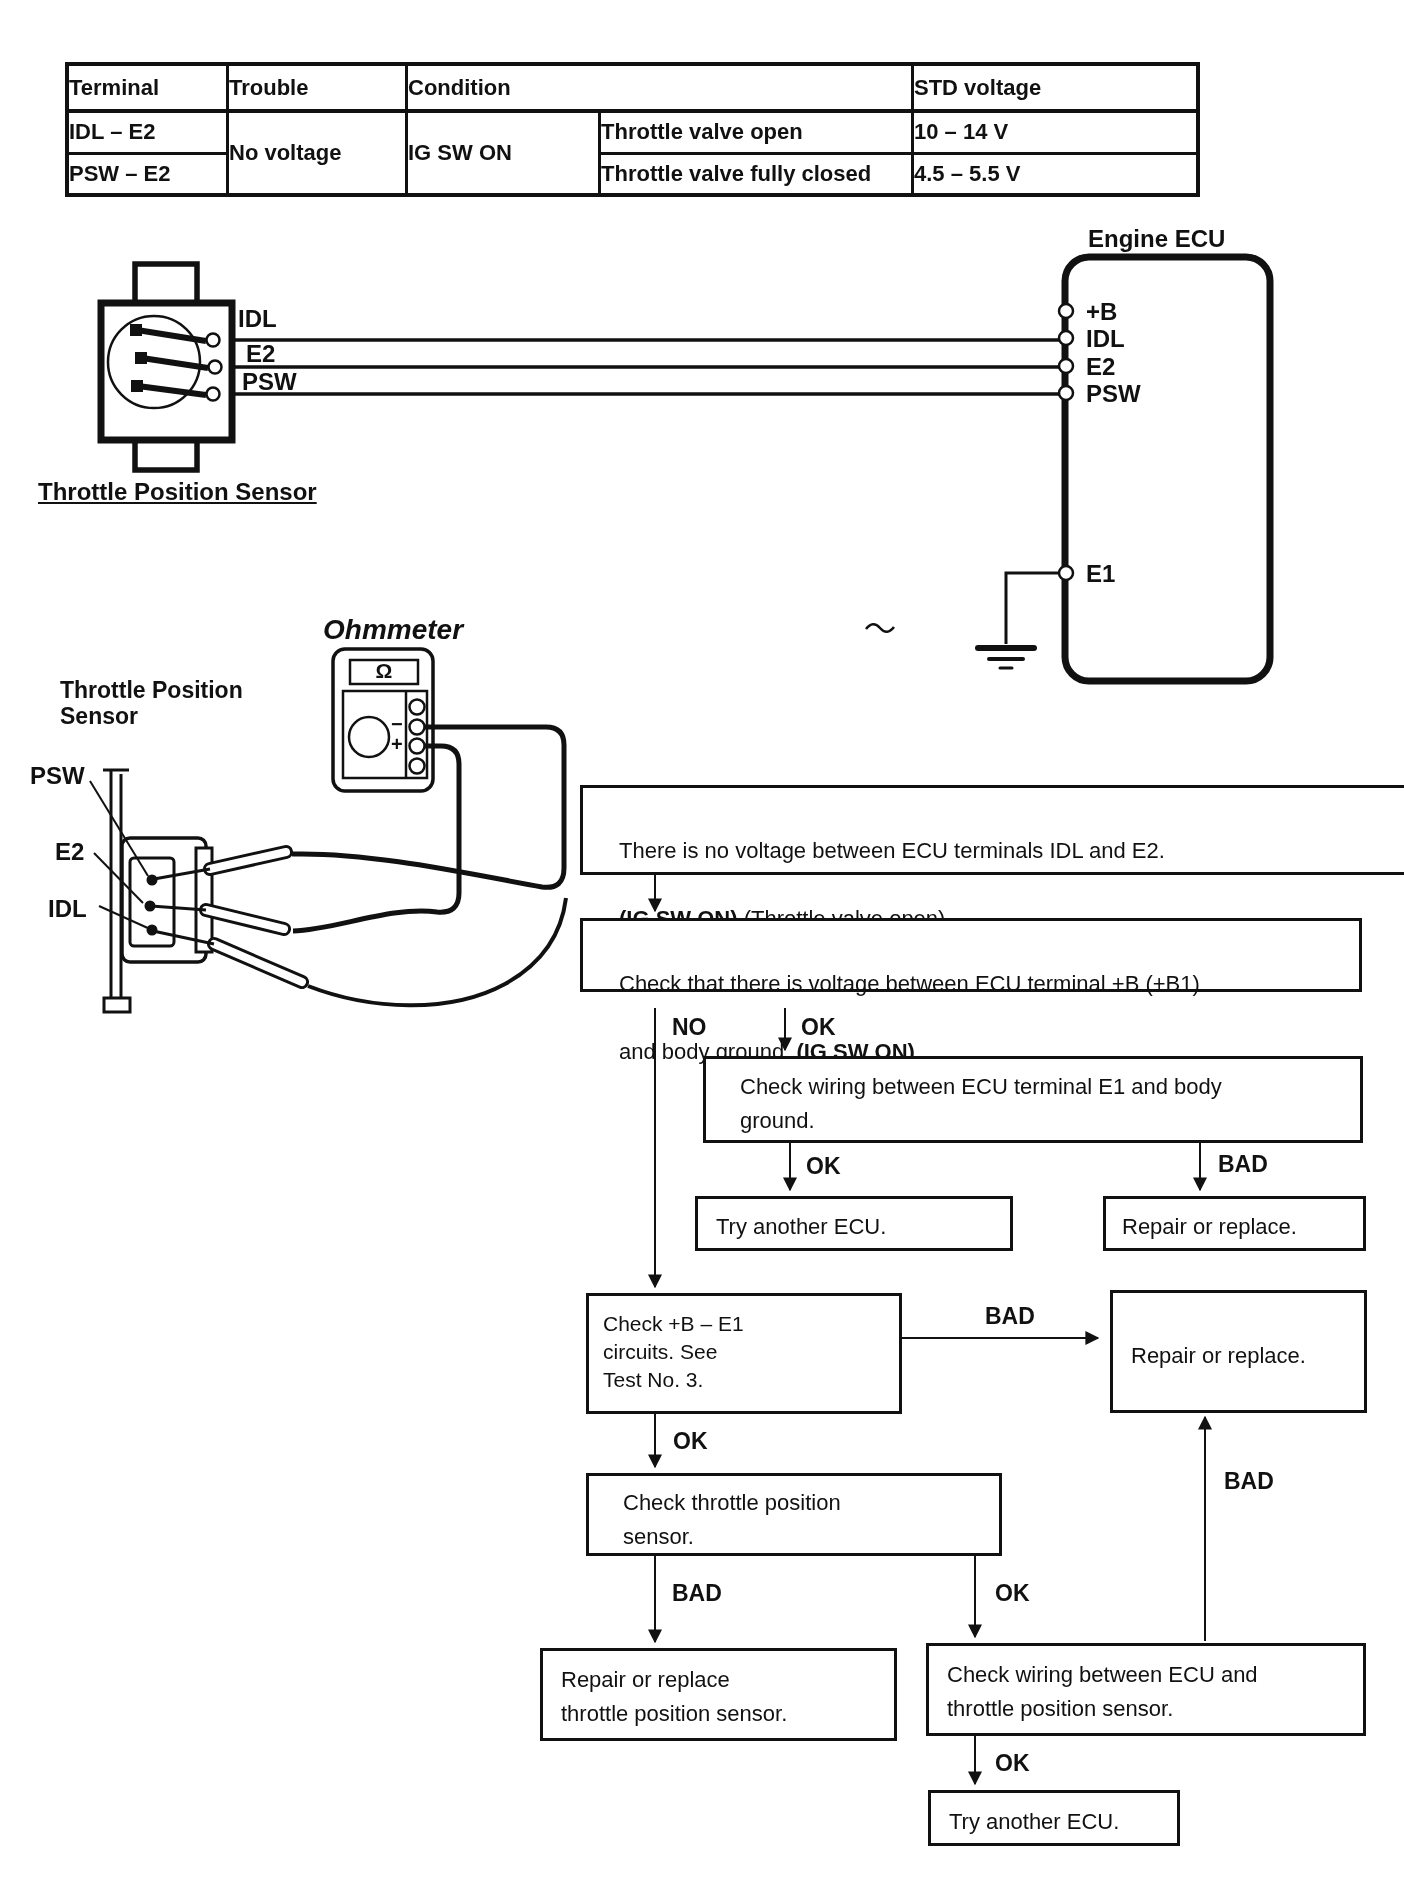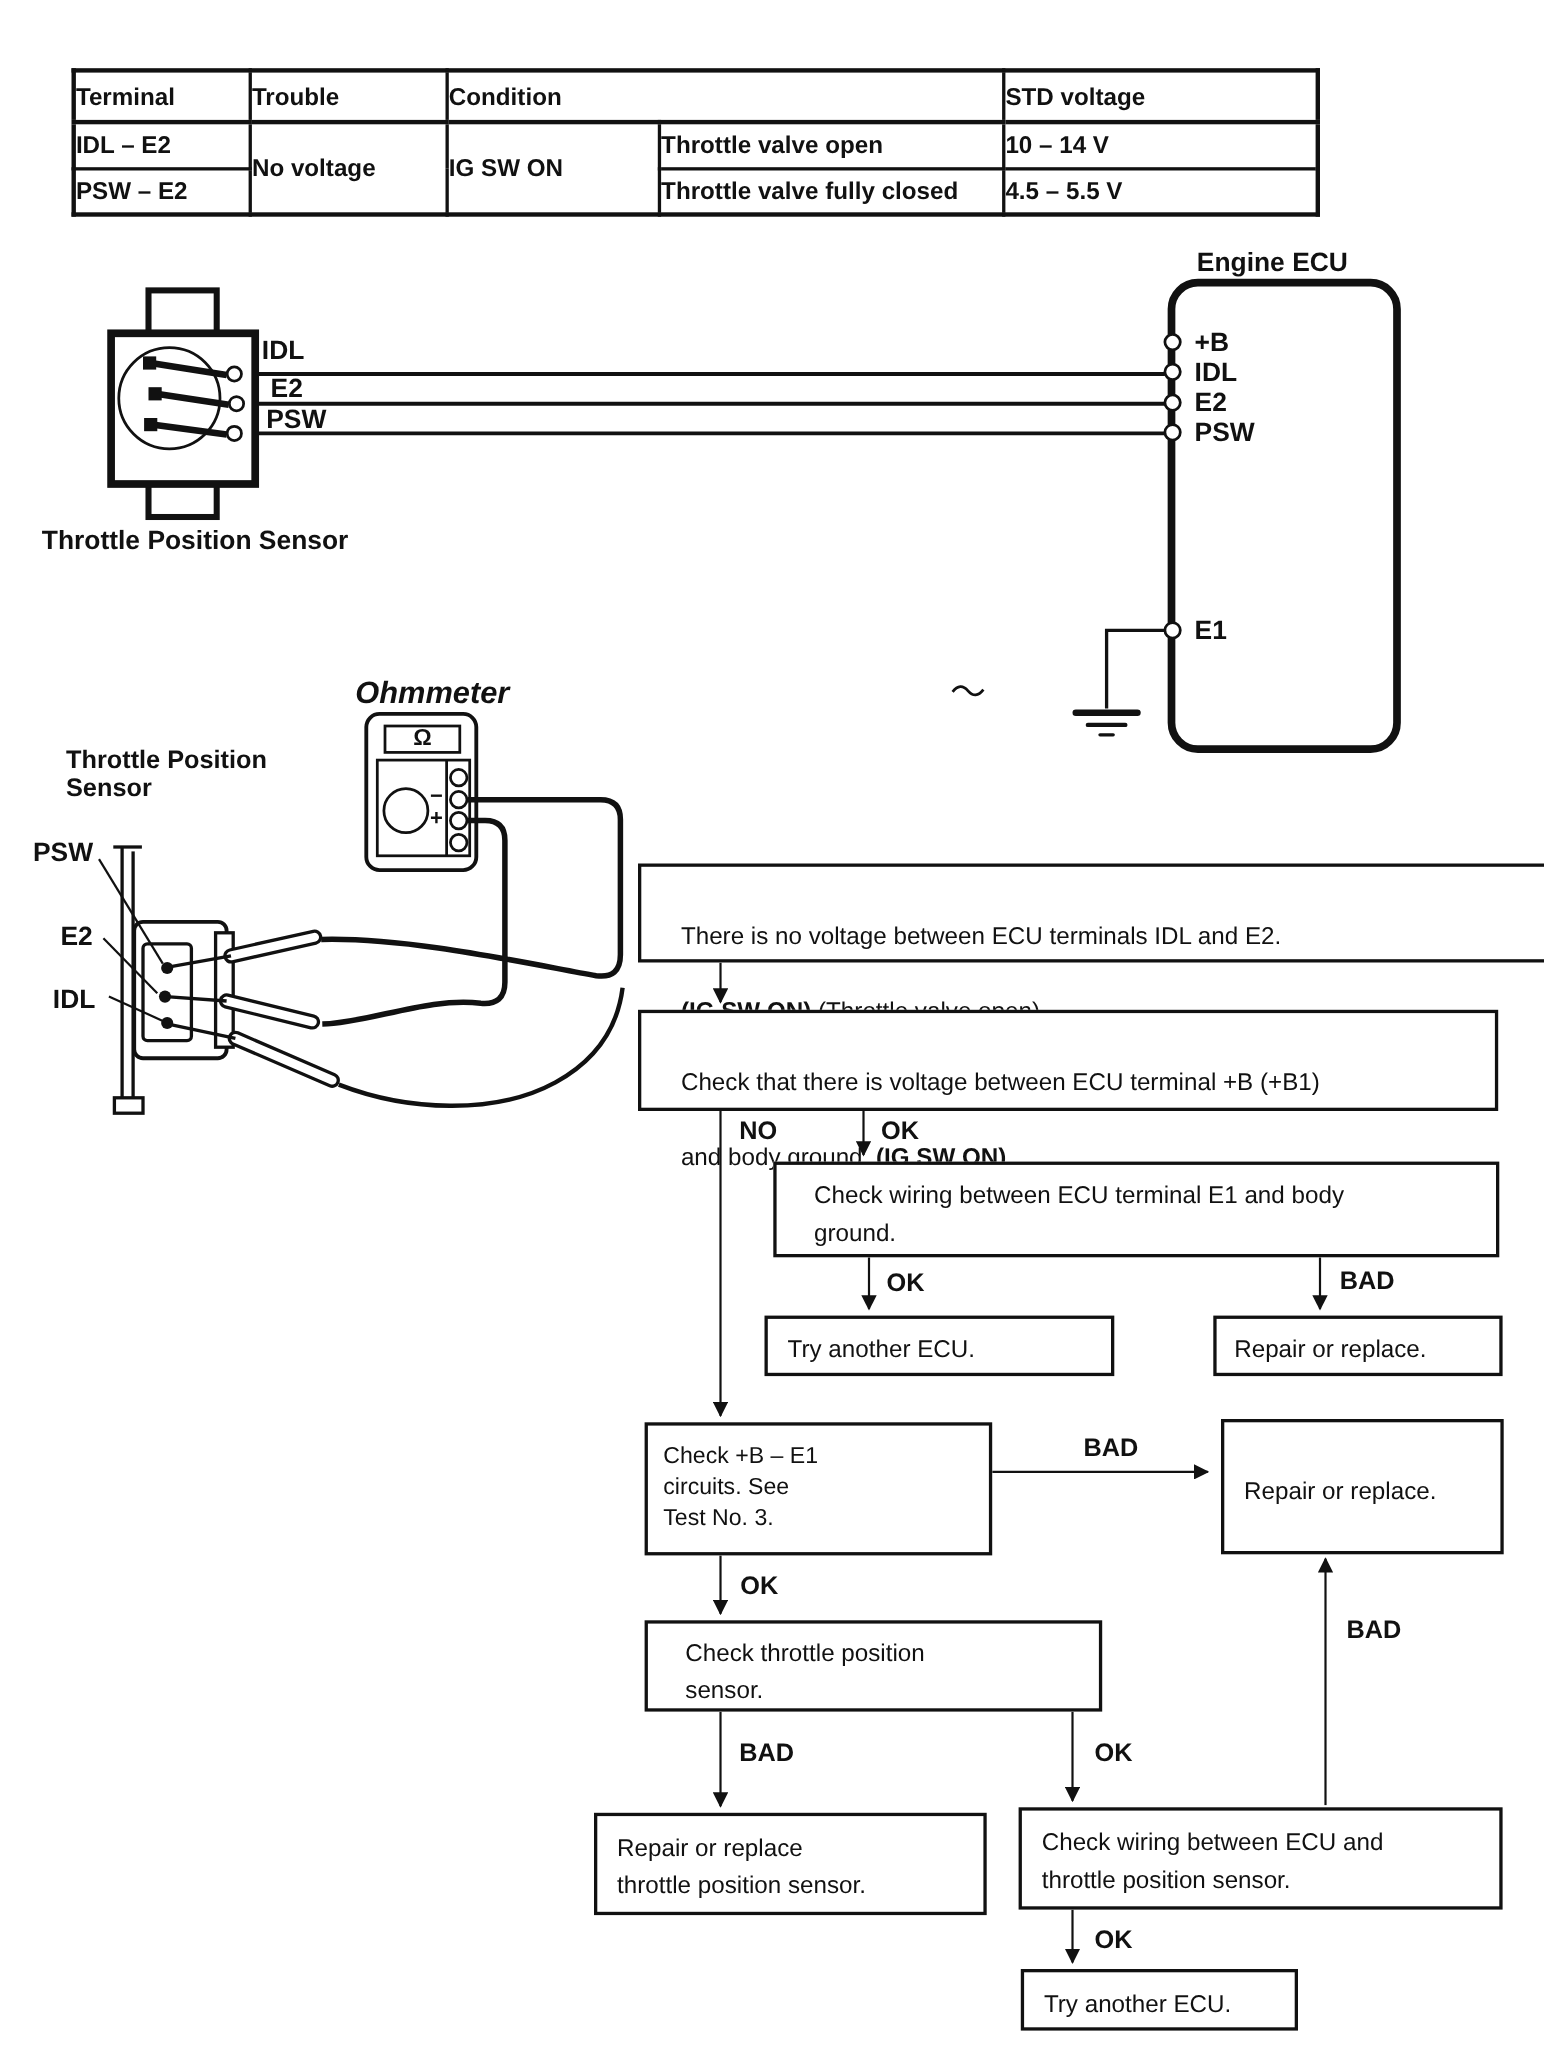--- a/index.html
+++ b/index.html
@@ -168,38 +168,38 @@
 
   <div class="lbl" style="left:1088px;top:225px;font-size:24px;">Engine ECU</div>
   <div class="lbl" style="left:238px;top:305px;font-size:24px;">IDL</div>
   <div class="lbl" style="left:246px;top:340px;font-size:24px;">E2</div>
   <div class="lbl" style="left:242px;top:368px;font-size:24px;">PSW</div>
   <div class="lbl" style="left:1086px;top:298px;font-size:24px;">+B</div>
   <div class="lbl" style="left:1086px;top:325px;font-size:24px;">IDL</div>
   <div class="lbl" style="left:1086px;top:353px;font-size:24px;">E2</div>
   <div class="lbl" style="left:1086px;top:380px;font-size:24px;">PSW</div>
   <div class="lbl" style="left:1086px;top:560px;font-size:24px;">E1</div>
-  <div class="lbl" style="left:38px;top:478px;font-size:24px;">Throttle Position Sensor</div>
+  <div class="lbl" style="left:38px;top:478px;font-size:24px;text-decoration:underline;">Throttle Position Sensor</div>
 
   <div class="lbl" style="left:323px;top:614px;font-size:28px;font-style:italic;">Ohmmeter</div>
   <div class="lbl" style="left:350px;top:659px;width:68px;text-align:center;font-size:21px;">Ω</div>
   <div class="lbl" style="left:391px;top:713px;font-size:20px;">−</div>
   <div class="lbl" style="left:391px;top:733px;font-size:20px;">+</div>
   <div class="lbl" style="left:60px;top:677px;font-size:23px;">Throttle Position</div>
   <div class="lbl" style="left:60px;top:703px;font-size:23px;">Sensor</div>
   <div class="lbl" style="left:30px;top:762px;font-size:24px;">PSW</div>
   <div class="lbl" style="left:55px;top:838px;font-size:24px;">E2</div>
   <div class="lbl" style="left:48px;top:895px;font-size:24px;">IDL</div>
 
   <div class="flowbox" style="left:580px;top:785px;width:906px;height:90px;padding:12px 14px 8px 36px;">
     <div>There is no voltage between ECU terminals IDL and E2.</div>
     <div><span class="b">(IG SW ON)</span><span> (Throttle valve open)</span></div>
   </div>
 
-  <div class="flowbox" style="left:580px;top:918px;width:782px;height:92px;padding:12px 14px 8px 36px;">
+  <div class="flowbox" style="left:580px;top:918px;width:782px;height:74px;padding:12px 14px 8px 36px;">
     <div>Check that there is voltage between ECU terminal +B (+B1)</div>
     <div><span>and body ground. </span><span class="b">(IG SW ON)</span></div>
   </div>
 
   <div class="flowbox" style="left:703px;top:1056px;width:660px;height:87px;padding:11px 14px 8px 34px;">Check wiring between ECU terminal E1 and body
 ground.</div>
 
   <div class="flowbox" style="left:695px;top:1196px;width:318px;height:55px;padding:11px 0 0 18px;">Try another ECU.</div>
 
   <div class="flowbox" style="left:1103px;top:1196px;width:263px;height:55px;padding:11px 0 0 16px;">Repair or replace.</div>

